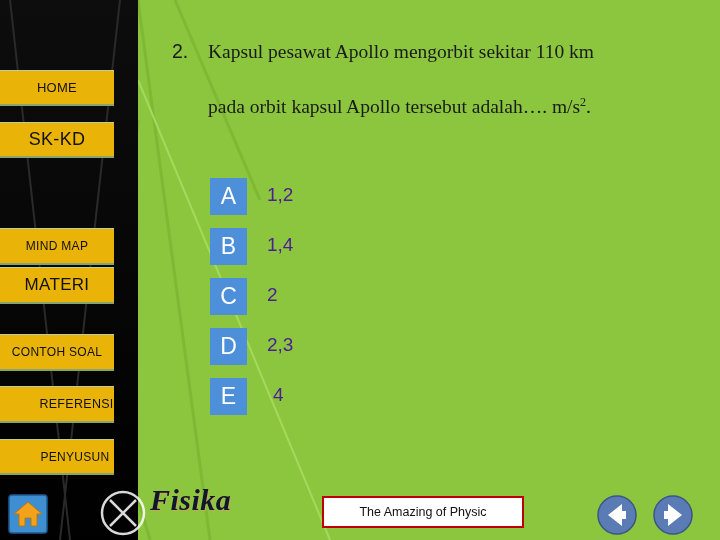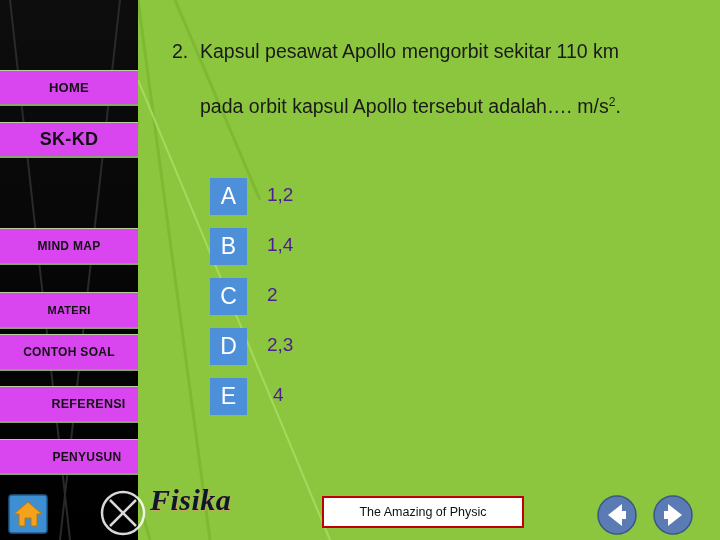--- a/index.html
+++ b/index.html
@@ -39,24 +39,24 @@
     position: absolute;
     left: 0; top: 0;
     width: 138px;
     height: 540px;
     background: linear-gradient(180deg, #0d0d0d 0%, #000000 100%);
   }
   
   .nav-btn {
     position: absolute;
     left: 0;
-    width: 138px;
-    background: #d946ef;
+    width: 114px;
+    background: #eab308;
     color: #111;
-    font-weight: bold;
+    font-weight: normal;
     text-align: center;
     letter-spacing: 0.3px;
     box-sizing: border-box;
     display: flex;
     align-items: center;
     justify-content: center;
     border-top: 1px solid #b9cfa0;
     border-bottom: 2px solid #8aa46f;
   }
   .nav-btn span { display: block; }
@@ -73,22 +73,23 @@
     font-family: "Liberation Sans", sans-serif;
   }
   .q-num {
     position: absolute;
     left: 0;
     top: 0;
     width: 24px;
     text-align: left;
   }
   .q-text {
-    margin-left: 28px;
+    margin-left: 36px;
     display: block;
+    font-family: Liberation Serif, serif;
   }
   .q-text sup {
     font-size: 0.62em;
     vertical-align: super;
   }
 
   .options {
     position: absolute;
     left: 210px;
     top: 178px;
@@ -209,21 +210,21 @@
 
   <div class="nav-btn" style="top:70px;height:36px;font-size:13px;">
     <span>HOME</span>
   </div>
   <div class="nav-btn" style="top:122px;height:36px;font-size:18px;">
     <span>SK-KD</span>
   </div>
   <div class="nav-btn" style="top:228px;height:37px;font-size:12px;">
     <span>MIND MAP</span>
   </div>
-  <div class="nav-btn" style="top:292px;height:37px;font-size:11px;text-align:center;">
+  <div class="nav-btn" style="top:267px;height:37px;font-size:17px;text-align:center;">
     <span>MATERI</span>
   </div>
   <div class="nav-btn" style="top:334px;height:37px;font-size:12px;">
     <span>CONTOH SOAL</span>
   </div>
   <div class="nav-btn" style="top:386px;height:37px;font-size:12.5px;padding-left:39px;">
     <span>REFERENSI</span>
   </div>
   <div class="nav-btn" style="top:439px;height:36px;font-size:12px;padding-left:36px;">
     <span>PENYUSUN</span>

